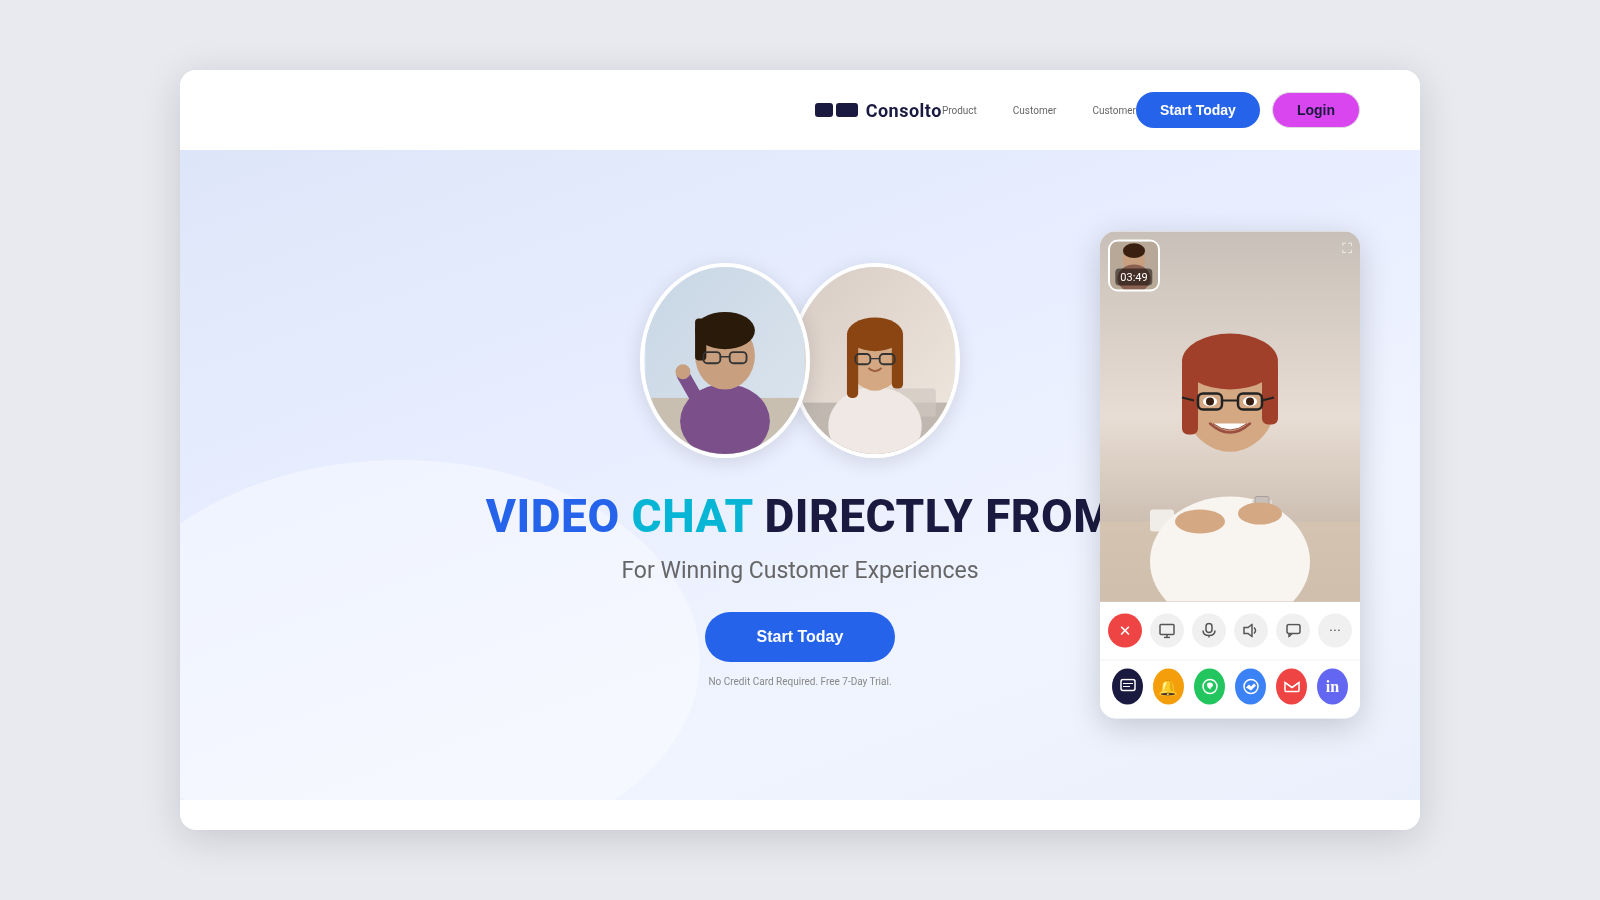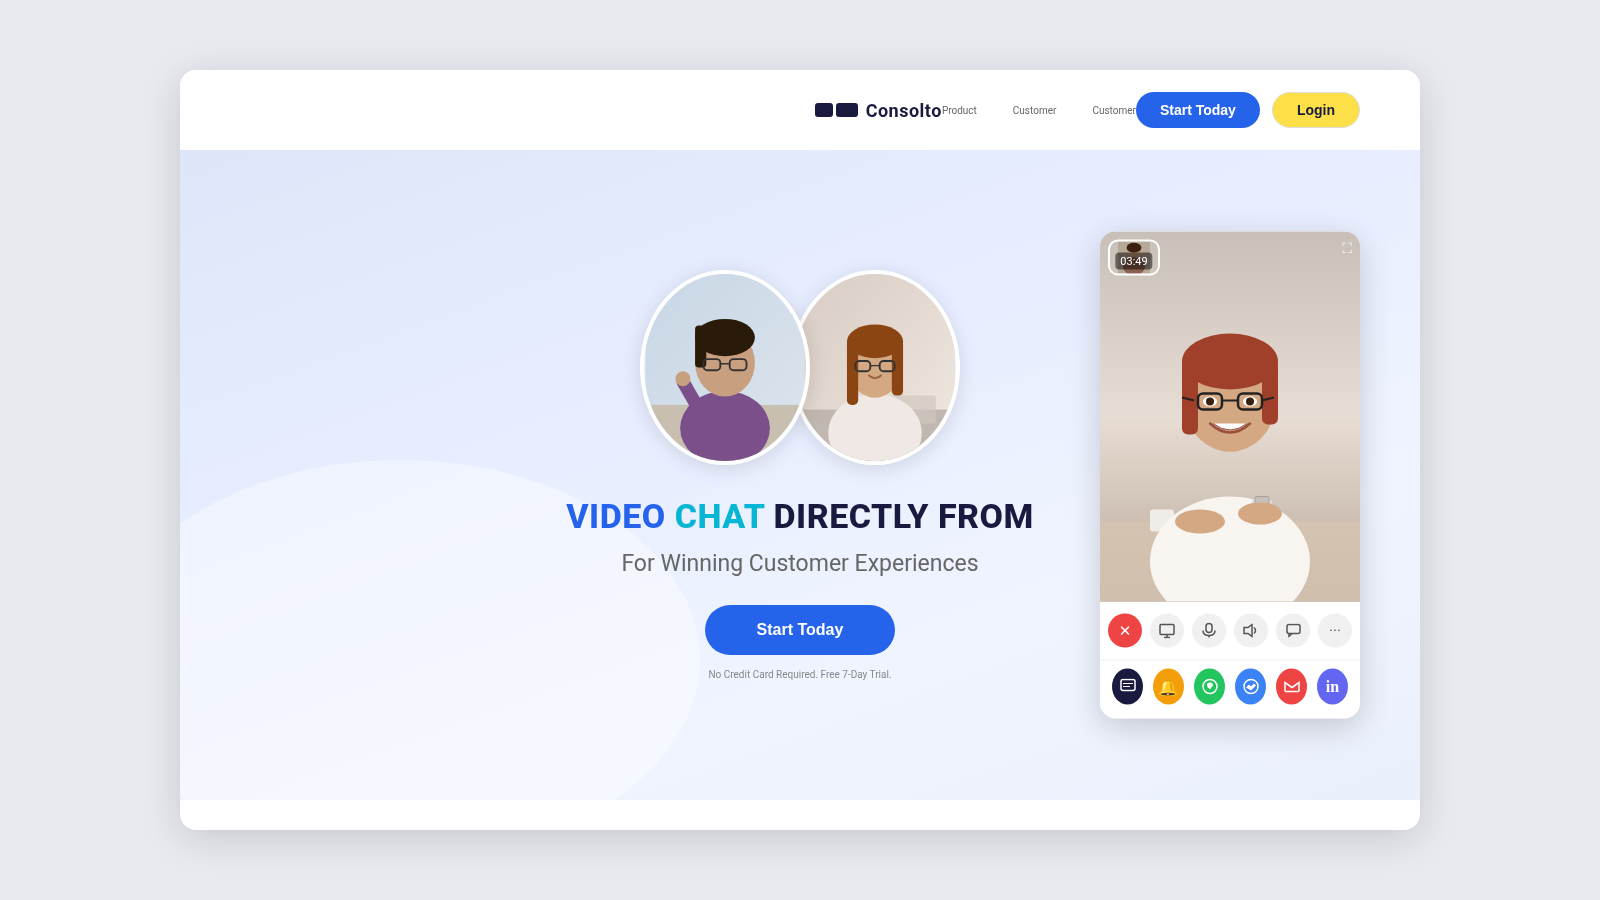--- a/index.html
+++ b/index.html
@@ -90,21 +90,21 @@
       color: #fff;
       border: none;
       border-radius: 24px;
       padding: 10px 24px;
       font-size: 14px;
       font-weight: 600;
       cursor: pointer;
     }
 
     .btn-login {
-      background: #fde047;
+      background: #d946ef;
       color: #1a1a40;
       border: 1.5px solid #ddd;
       border-radius: 24px;
       padding: 9px 24px;
       font-size: 14px;
       font-weight: 600;
       cursor: pointer;
     }
 
     
@@ -166,21 +166,21 @@
     }
 
     
     .thumb svg {
       width: 100%;
       height: 100%;
     }
 
     
     .hero-headline {
-      font-size: 34px;
+      font-size: 46px;
       font-weight: 800;
       line-height: 1.15;
       margin-bottom: 14px;
       text-transform: uppercase;
       letter-spacing: 0.5px;
     }
 
     .headline-blue { color: #2563eb; }
     .headline-cyan { color: #06b6d4; }
     .headline-dark { color: #1a1a40; }
@@ -244,21 +244,21 @@
       color: #fff;
       font-size: 14px;
       opacity: 0.8;
     }
 
     .video-pip {
       position: absolute;
       top: 8px;
       left: 8px;
       width: 52px;
-      height: 36px;
+      height: 52px;
       border-radius: 10px;
       overflow: hidden;
       border: 2px solid #fff;
     }
 
     .video-timer {
       position: absolute;
       bottom: 4px;
       left: 50%;
       transform: translateX(-50%);

